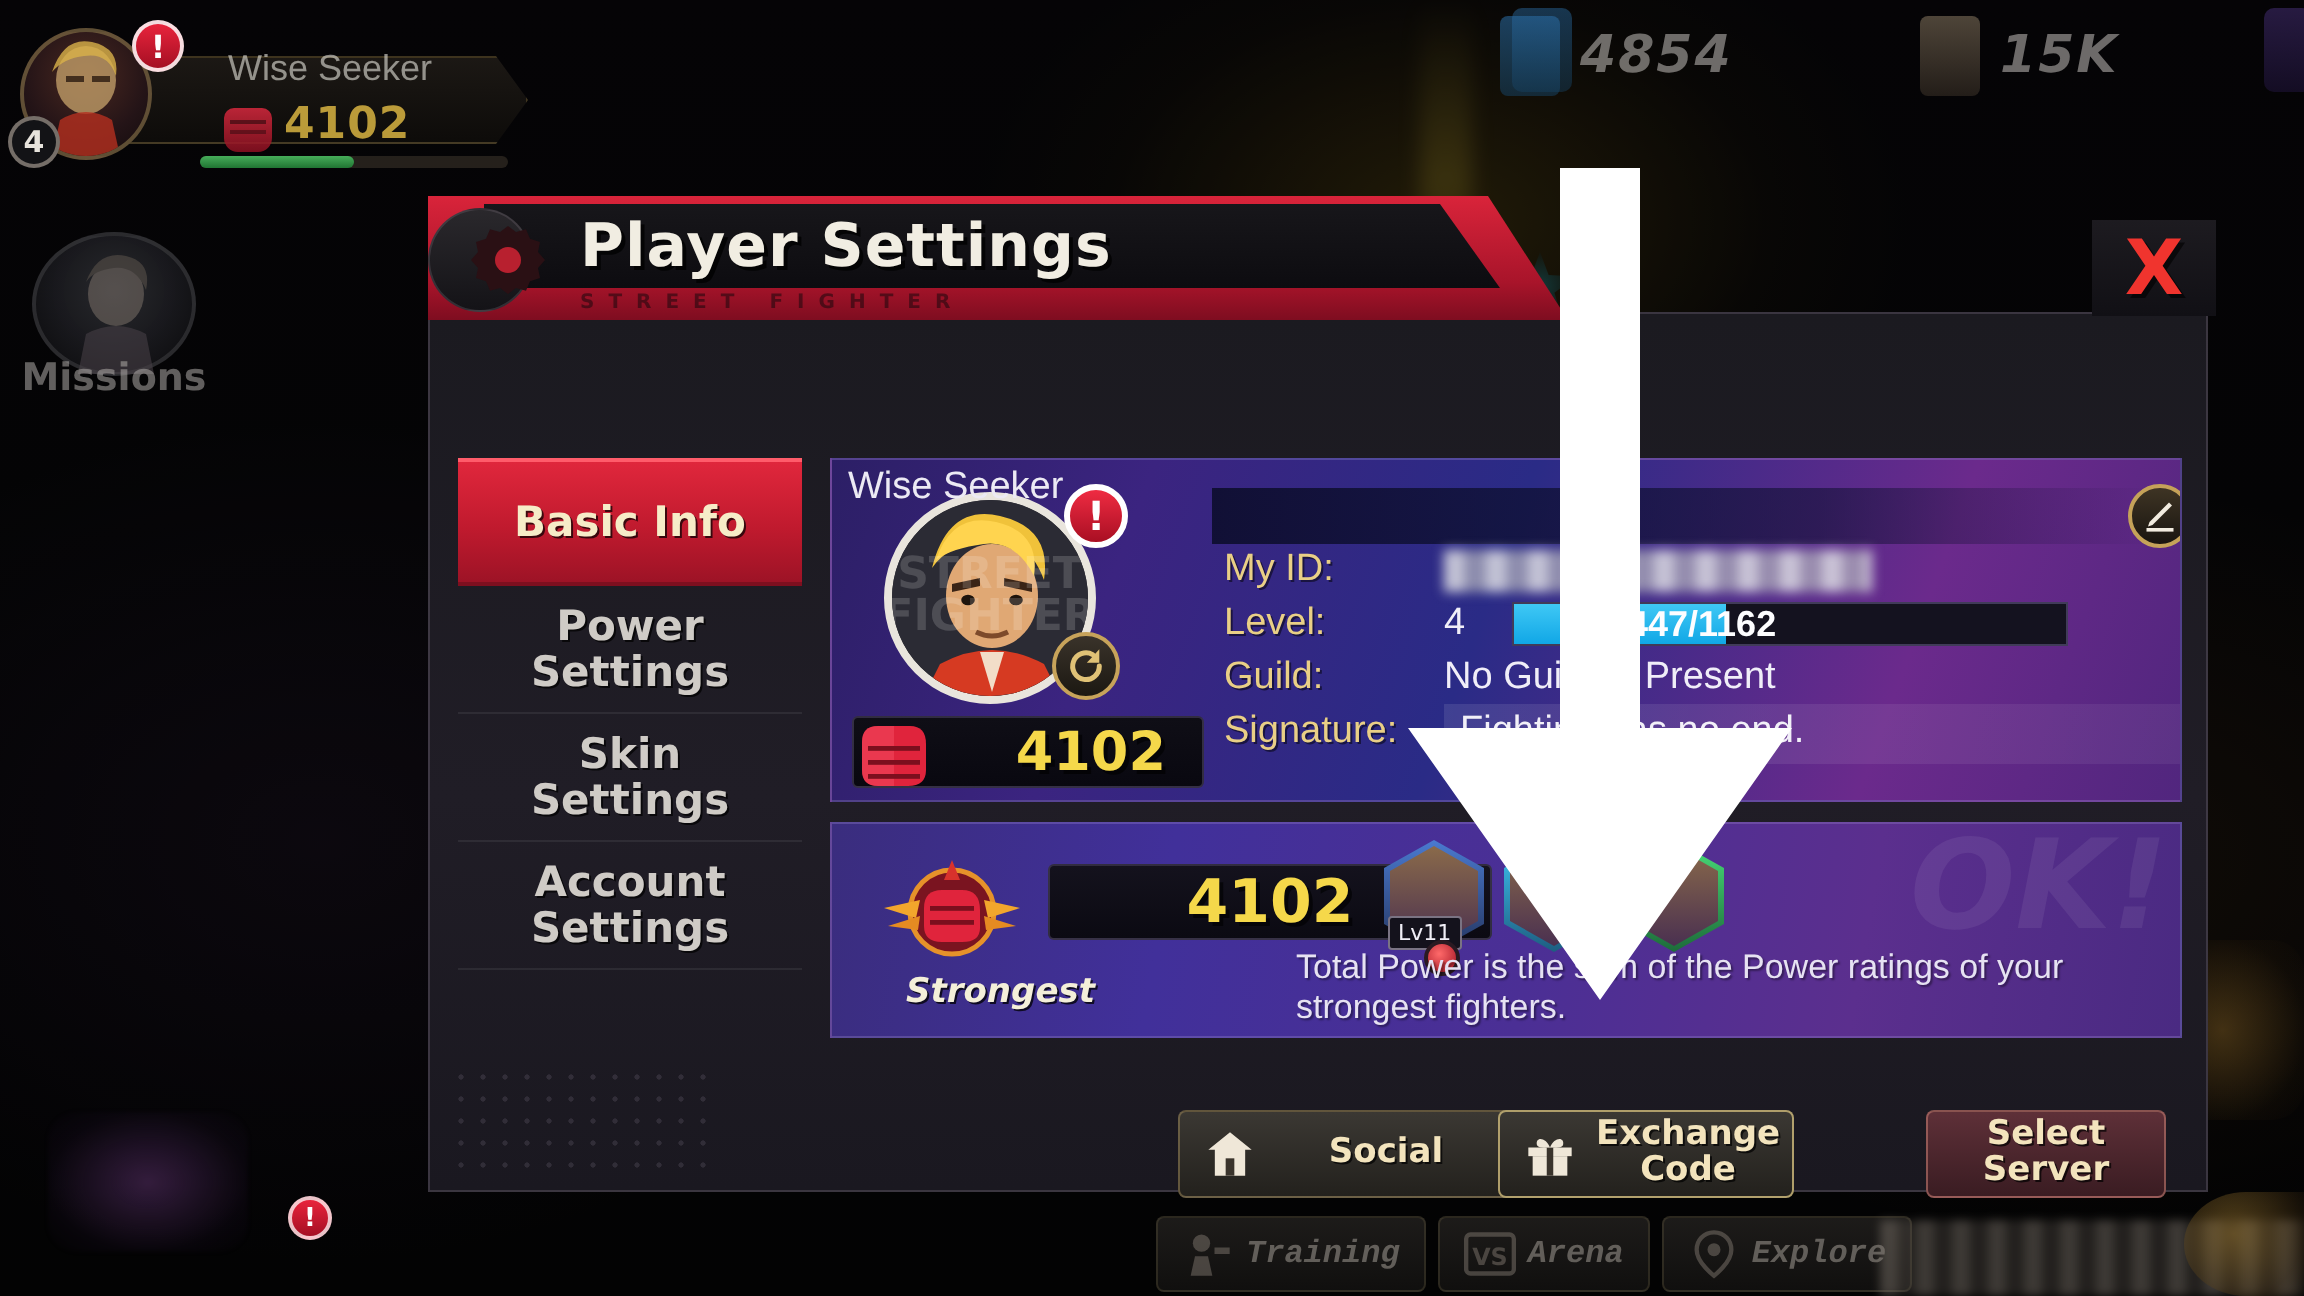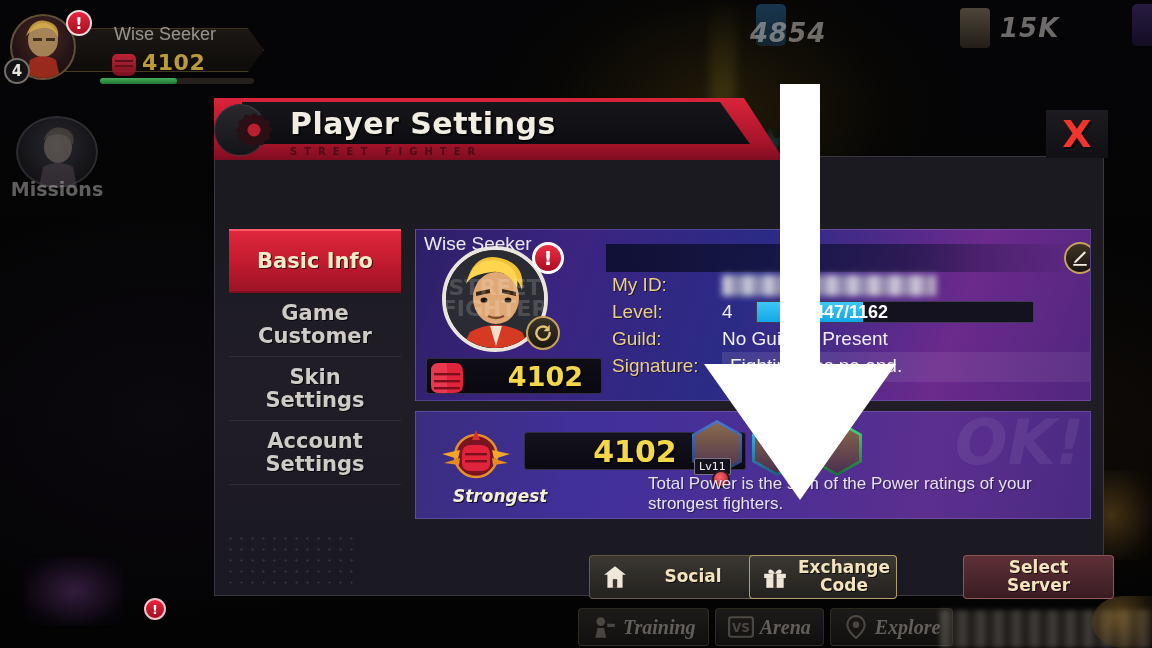--- a/index.html
+++ b/index.html
@@ -111,37 +111,37 @@
     font-family:"DejaVu Sans", sans-serif;
   }
 
   
   .cur { position:absolute; top:8px; height:40px; display:flex; align-items:center; gap:10px; }
   .cur-icon { width:30px; height:40px; border-radius:4px; opacity:.55; }
   .cur-val {
     color:rgba(205,202,198,.52); font-size:26px; font-weight:bold; font-style:italic;
     font-family:"DejaVu Sans", sans-serif; letter-spacing:1px;
   }
-  #cur-0 { left:750px;flex-direction:column; }
+  #cur-0 { left:750px; }
   #cur-1 { left:960px; }
   #cur-left-edge { position:absolute; left:756px; top:4px; width:30px; height:42px;
     background:linear-gradient(180deg,#2b6fa8,#16405f); border-radius:5px; opacity:.45; }
   #cur-right-edge { position:absolute; left:1132px; top:4px; width:24px; height:42px;
     background:linear-gradient(180deg,#5a3c9a,#2a1a50); border-radius:5px; opacity:.4; }
 
   
   #bottom-nav { position:absolute; left:578px; top:608px; width:574px; height:40px; display:flex; gap:6px; }
   .nav-btn {
     height:38px; display:flex; align-items:center; gap:6px; padding:0 12px;
     background:linear-gradient(180deg, rgba(34,32,30,.85), rgba(18,17,16,.9));
     border:1px solid rgba(95,85,60,.35); border-radius:4px;
   }
   .nav-label {
-    color:rgba(190,185,175,.45); font-size:20px; font-weight:bold; font-style:italic;
-    font-family:Liberation Serif, serif;
+    color:rgba(190,185,175,.45); font-size:16px; font-weight:bold; font-style:italic;
+    font-family:Liberation Mono, monospace;
   }
   .nav-ico { width:26px; height:26px; opacity:.45; }
   #server-blur {
     position:absolute; left:940px; top:610px; width:212px; height:38px;
     background:
       repeating-linear-gradient(90deg, rgba(160,150,140,.38) 0 9px, rgba(90,84,78,.30) 9px 18px),
       rgba(60,55,50,.35);
     filter:blur(2.4px); opacity:.8;
   }
   #server-plate {
@@ -419,21 +419,21 @@
     cursor:pointer;
   }
   .dlg-btn-label {
     color:#f3e4bd; font-size:17px; font-weight:bold; line-height:1.05; text-align:center;
     font-family:"DejaVu Sans", sans-serif; text-shadow:1px 1px 0 rgba(0,0,0,.7);
     flex:1;
   }
   #btn-cs  { left:14px;  width:148px; }
   #btn-soc { left:174px; width:172px; }
   #btn-exc { left:334px; width:148px; border-color:rgba(200,180,120,.85); }
-  #btn-srv { left:548px; width:151px;
+  #btn-srv { left:548px; width:120px;
     background:linear-gradient(180deg,#5e3038,#3a1c22);
     border-color:rgba(190,120,110,.6); }
   .btn-ico { width:26px; height:26px; flex:none; }
 
   
   #arrow {
     position:absolute; left:668px; top:84px; width:270px; height:432px;
     pointer-events:none;
   }
 </style>
@@ -522,21 +522,21 @@
 </div>
 <div id="server-blur"></div>
 <div id="server-plate"></div>
 
 <div id="modal">
 
   <div id="modal-body">
 
     <div id="sidebar">
       <div class="side-item active">Basic Info</div>
-      <div class="side-item">Game Customer</div>
+      <div class="side-item">Power Settings</div>
       <div class="side-item">Skin Settings</div>
       <div class="side-item">Account Settings</div>
     </div>
 
     <div id="content">
 
       <div id="profile-card">
 
         <div id="avatar-ring2">
           <svg width="98" height="98" viewBox="0 0 98 98" style="position:absolute;left:0;top:0;">

